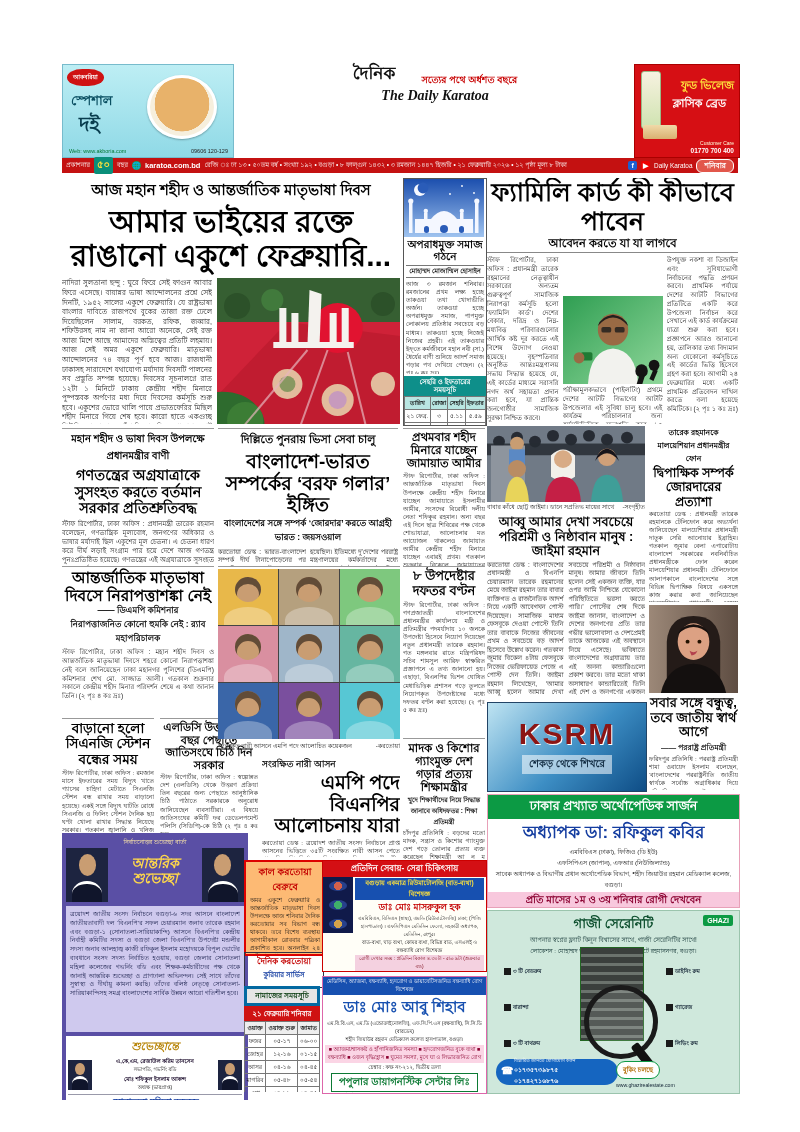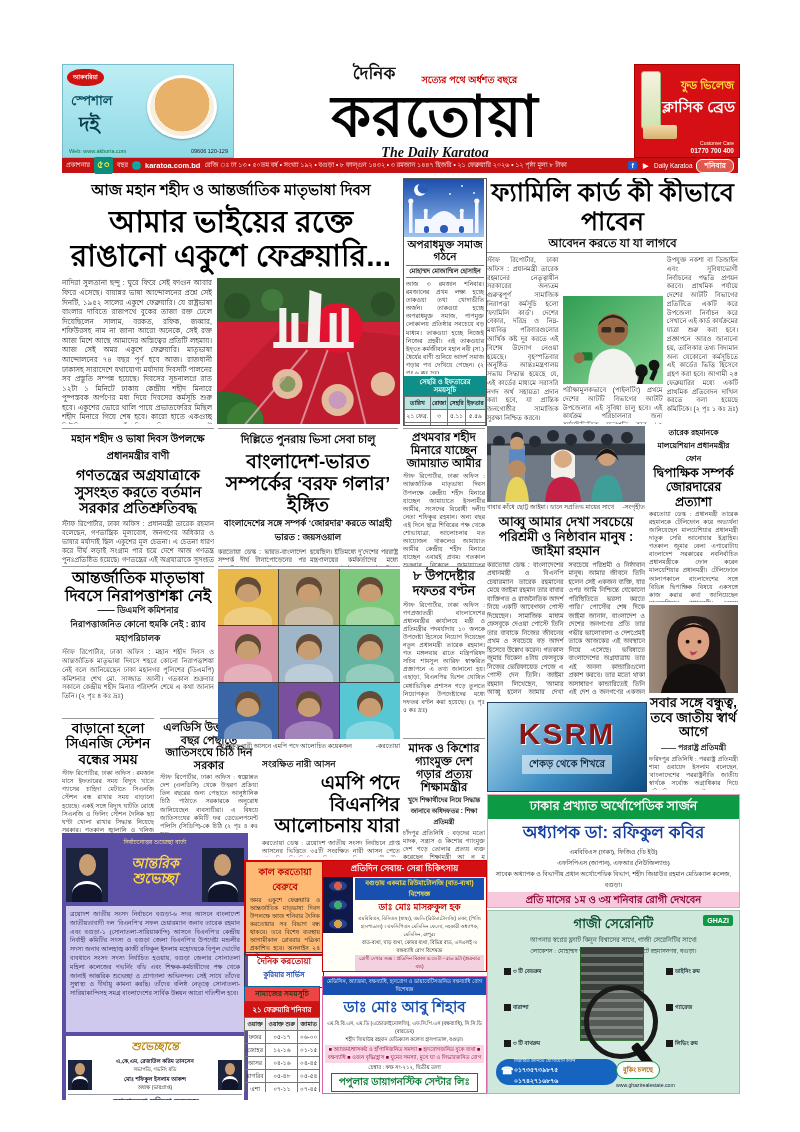--- a/index.html
+++ b/index.html
@@ -25,21 +25,21 @@
 .ad-bread{background:#d60f14;border:1px solid #a00;}
 
 #infobar{background:#c41111;color:#fff;display:flex;align-items:center;gap:4px;padding:0 4px;font-size:6.4px;}
 .year-badge{background:#0a8f7a;color:#ffe23c;font-weight:900;font-size:10px;padding:0 3px;border-radius:2px;}
 .day-pill{background:#e2574b;border:1px solid #fff;border-radius:6px;padding:0 7px;font-size:7.5px;font-weight:bold;}
 .sq{width:9px;height:9px;border-radius:2px;display:inline-block;text-align:center;font-size:7px;line-height:9px;font-weight:bold;}
 
 table{border-collapse:collapse;width:100%;}
 .sehri-tbl td,.sehri-tbl th,.namaz-tbl td,.namaz-tbl th{border:0.5px solid #777;font-size:5.9px;text-align:center;padding:1px 0;}
 .sehri-head{background:#0e8f8a;color:#fff;font-size:6.8px;font-weight:bold;text-align:center;line-height:1.2;padding:2px 0;}
-.namaz-head{background:#ef4444;color:#0b3d12;font-weight:bold;font-size:7.5px;text-align:center;padding:1px 0;border:1px solid #0369a1;}
+.namaz-head{background:#e5e5e5;color:#0b3d12;font-weight:bold;font-size:7.5px;text-align:center;padding:1px 0;border:3px solid #0369a1;}
 .namaz-date{background:#cf1212;color:#fff;font-weight:bold;font-size:7px;text-align:center;padding:1.5px 0;}
 
 .wgrid{display:grid;grid-template-columns:repeat(3,1fr);grid-template-rows:repeat(3,1fr);gap:1.5px;background:#444;width:182px;height:170px;}
 .cell{position:relative;overflow:hidden;}
 .cell::before{content:"";position:absolute;top:14%;left:28%;width:44%;height:46%;border-radius:50%;background:#c99d72;box-shadow:inset 0 5px 0 2px rgba(30,22,16,.6);}
 .cell::after{content:"";position:absolute;bottom:-14%;left:10%;width:80%;height:46%;border-radius:50% 50% 0 0;background:rgba(255,255,255,.30);}
 
 .notice-box{border:2px solid #d00;background:#fdba74;padding:3px 4px;}
 .greeting{background:#5a4fa5;padding:4px;}
 .suit{position:relative;background:#1d2440;overflow:hidden;}
@@ -72,28 +72,27 @@
     <div class="abs" style="left:84px;top:10px;width:64px;height:58px;border-radius:50%;background:radial-gradient(circle at 50% 45%,#e8b26a 0 60%,#f6efdd 61%);border:3px solid #fff;box-shadow:0 1px 2px rgba(0,0,0,.3);"></div>
     <div class="abs" style="left:6px;bottom:3px;font-size:5.5px;color:#073;">Web: www.akboria.com</div>
     <div class="abs" style="right:5px;bottom:3px;font-size:5.5px;color:#222;">09606 120-129</div>
   </div>
 
   <div class="abs" style="left:240px;top:60px;width:390px;height:96px;">
     <div style="display:flex;justify-content:center;align-items:flex-end;gap:26px;">
       <span class="mast-brand-small">দৈনিক</span>
       <span class="mast-tag">সত্যের পথে অর্ধশত বছরে</span>
     </div>
-    <div class="mast-brand">করতোয়া</div>
     <div class="mast-en">The Daily Karatoa</div>
   </div>
 
   <div class="abs ov ad-bread" style="left:634px;top:64px;width:104px;height:92px;">
     <div class="abs" style="left:6px;top:6px;width:18px;height:56px;background:linear-gradient(180deg,#f7f2e0,#cfe3b0);border-radius:3px;border:1px solid #9b8;"></div>
     <div class="abs b" style="right:5px;top:12px;font-size:11px;color:#ffe23c;">ফুড ভিলেজ</div>
-    <div class="abs b" style="right:4px;top:30px;font-size:15px;color:#fff;">ক্লাসিক ব্রেড</div>
+    <div class="abs b" style="right:13px;top:30px;font-size:11px;color:#fff;">ক্লাসিক ব্রেড</div>
     <div class="abs" style="left:8px;bottom:18px;width:34px;height:14px;background:linear-gradient(180deg,#f0d9a8,#d9b171);border-radius:2px;"></div>
     <div class="abs" style="right:5px;bottom:11px;font-size:5px;color:#ffd;">Customer Care</div>
     <div class="abs b" style="right:5px;bottom:3px;font-size:6.5px;color:#fff;">01770 700 400</div>
   </div>
 
   <div id="infobar" class="abs" style="left:62px;top:158px;width:668px;height:15px;">
     <span>প্রকাশনার</span>
     <span class="year-badge">৫০</span>
     <span>বছর</span>
     <span class="sq" style="background:#1aa05a;color:#fff;border-radius:50%;">🌐</span>

